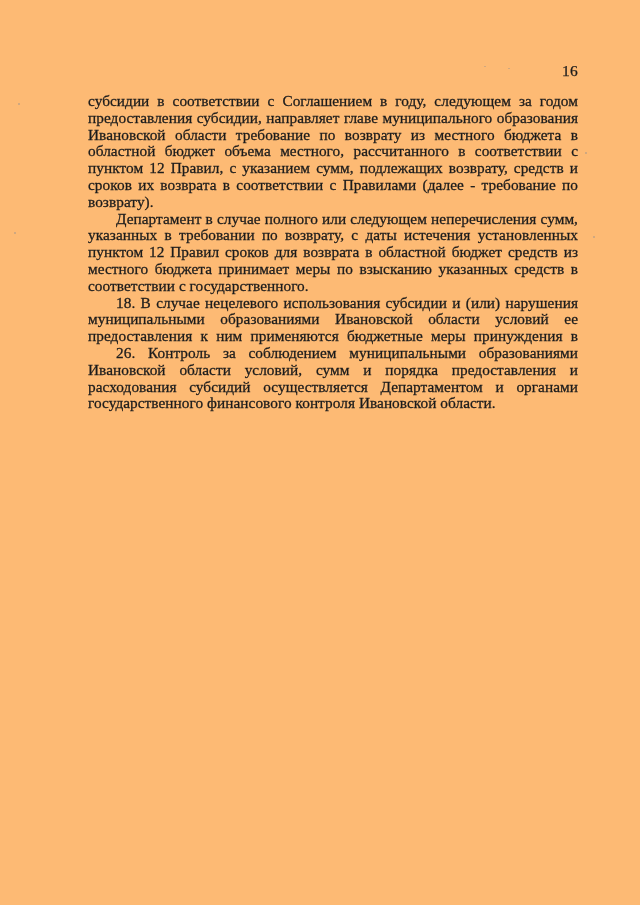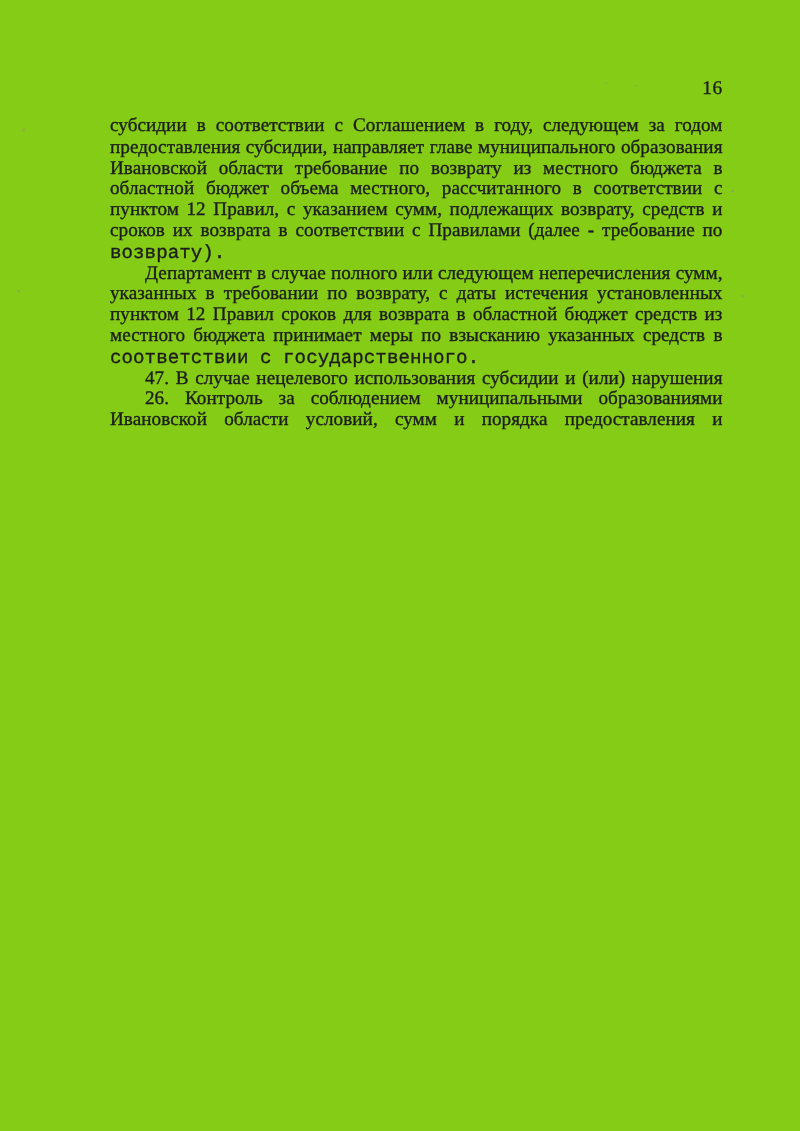--- a/index.html
+++ b/index.html
@@ -4,21 +4,21 @@
 <style>
   html, body {
     margin: 0;
     padding: 0;
     background: #ffffff;
   }
   .page {
     position: relative;
     width: 640px;
     height: 905px;
-    background: #84cc16;
+    background: #fdba74;
     overflow: hidden;
     font-family: "Liberation Serif", "DejaVu Serif", serif;
     color: #1c1c1c;
   }
   .page-number {
     position: absolute;
     top: 62px;
     left: 540px;
     width: 38px;
     text-align: right;
@@ -43,21 +43,20 @@
   .line {
     height: 16.8px;
     line-height: 16.8px;
     text-align: justify;
     text-align-last: justify;
     white-space: normal;
     overflow: visible;
   }
   .line.last {
     text-align-last: left;
-    font-family: Liberation Mono, monospace;
   }
   .line.indent {
     padding-left: 28px;
   }
   .speck {
     position: absolute;
     background: #8f8f8f;
     border-radius: 50%;
     opacity: 0.55;
   }
@@ -80,25 +79,29 @@
         <div class="line last">возврату).</div>
       </div>
       <div class="paragraph">
         <div class="line indent">Департамент в случае полного или следующем неперечисления сумм,</div>
         <div class="line">указанных в требовании по возврату, с даты истечения установленных</div>
         <div class="line">пунктом 12 Правил сроков для возврата в областной бюджет средств из</div>
         <div class="line">местного бюджета принимает меры по взысканию указанных средств в</div>
         <div class="line last">соответствии с государственного.</div>
       </div>
       <div class="paragraph">
-        <div class="line indent">47. В случае нецелевого использования субсидии и (или) нарушения</div>
+        <div class="line indent">18. В случае нецелевого использования субсидии и (или) нарушения</div>
+        <div class="line">муниципальными образованиями Ивановской области условий ее</div>
+        <div class="line">предоставления к ним применяются бюджетные меры принуждения в</div>
       </div>
       <div class="paragraph">
         <div class="line indent">26. Контроль за соблюдением муниципальными образованиями</div>
         <div class="line">Ивановской области условий, сумм и порядка предоставления и</div>
+        <div class="line">расходования субсидий осуществляется Департаментом и органами</div>
+        <div class="line last">государственного финансового контроля Ивановской области.</div>
       </div>
     </div>
 
   <div class="speck" style="left:484px;top:66px;width:2px;height:1px;"></div>
   <div class="speck" style="left:508px;top:68px;width:2px;height:1px;"></div>
   <div class="speck" style="left:18px;top:103px;width:2px;height:2px;"></div>
   <div class="speck" style="left:14px;top:232px;width:2px;height:2px;"></div>
   <div class="speck" style="left:585px;top:152px;width:2px;height:2px;"></div>
   <div class="speck" style="left:593px;top:236px;width:2px;height:2px;"></div>
 

